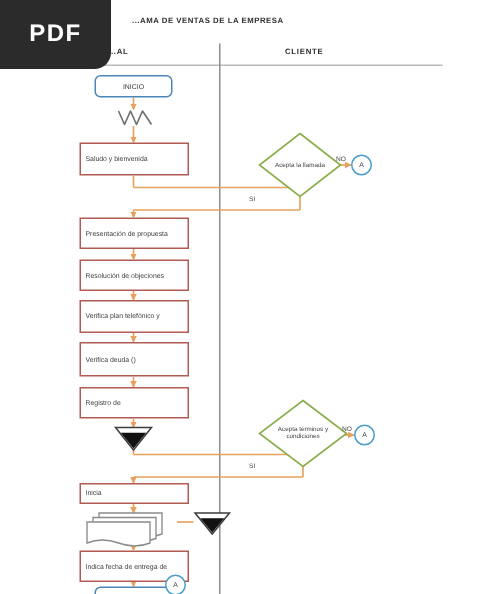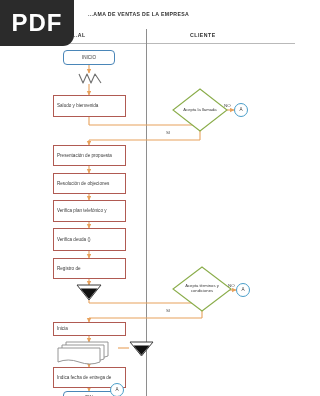--- a/index.html
+++ b/index.html
@@ -69,21 +69,21 @@
   
   #overlay{position:absolute;left:0;top:0;width:298px;height:396px;pointer-events:none;}
 
   
   #pdf-badge{
     position:absolute;left:0;top:0;width:74px;height:46px;
     background:#2b2b2b;border-bottom-right-radius:11px;
     display:flex;align-items:center;justify-content:center;
   }
   #pdf-badge span{
-    color:#fff;font-size:24px;font-weight:bold;letter-spacing:1px;
+    color:#fff;font-size:16px;font-weight:bold;letter-spacing:1px;
     font-family:"Liberation Sans", sans-serif;
   }
 </style>
 </head>
 <body>
 
 <div id="page">
 
   <div class="header-rule"></div>
   <div class="lane-divider"></div>

